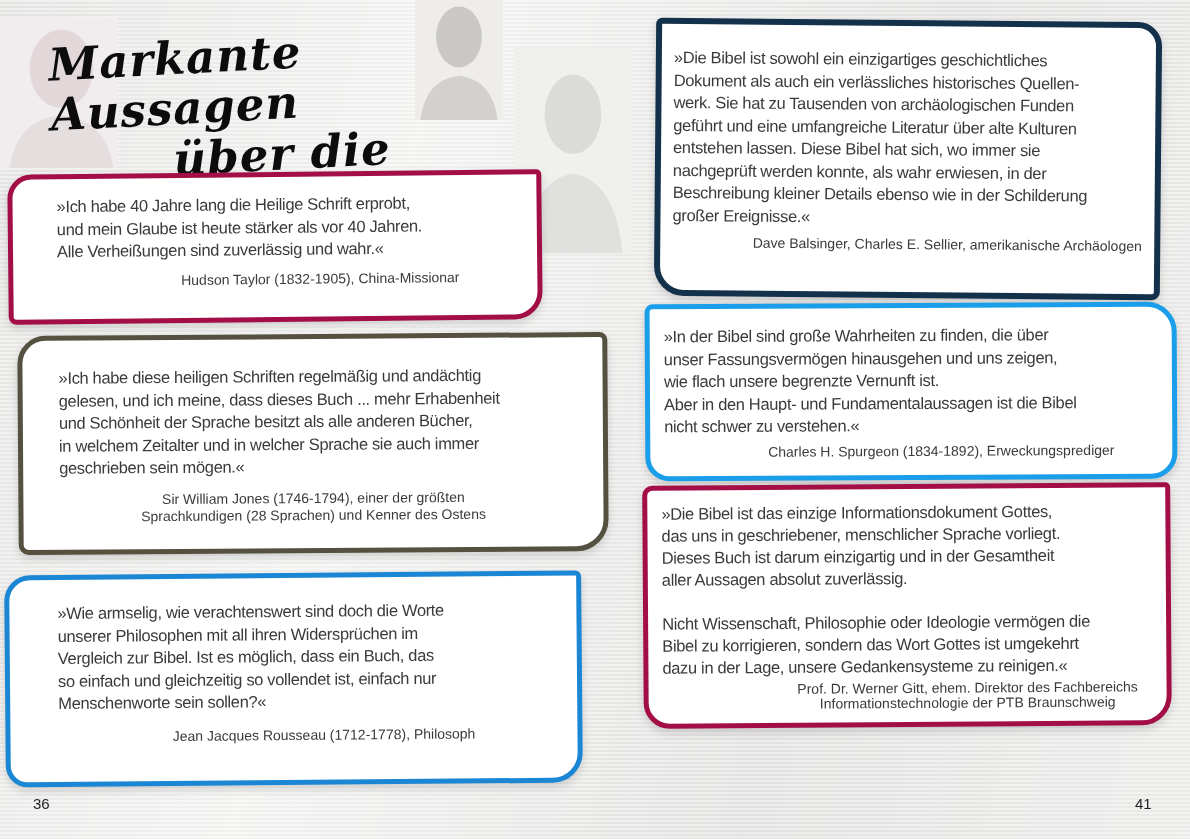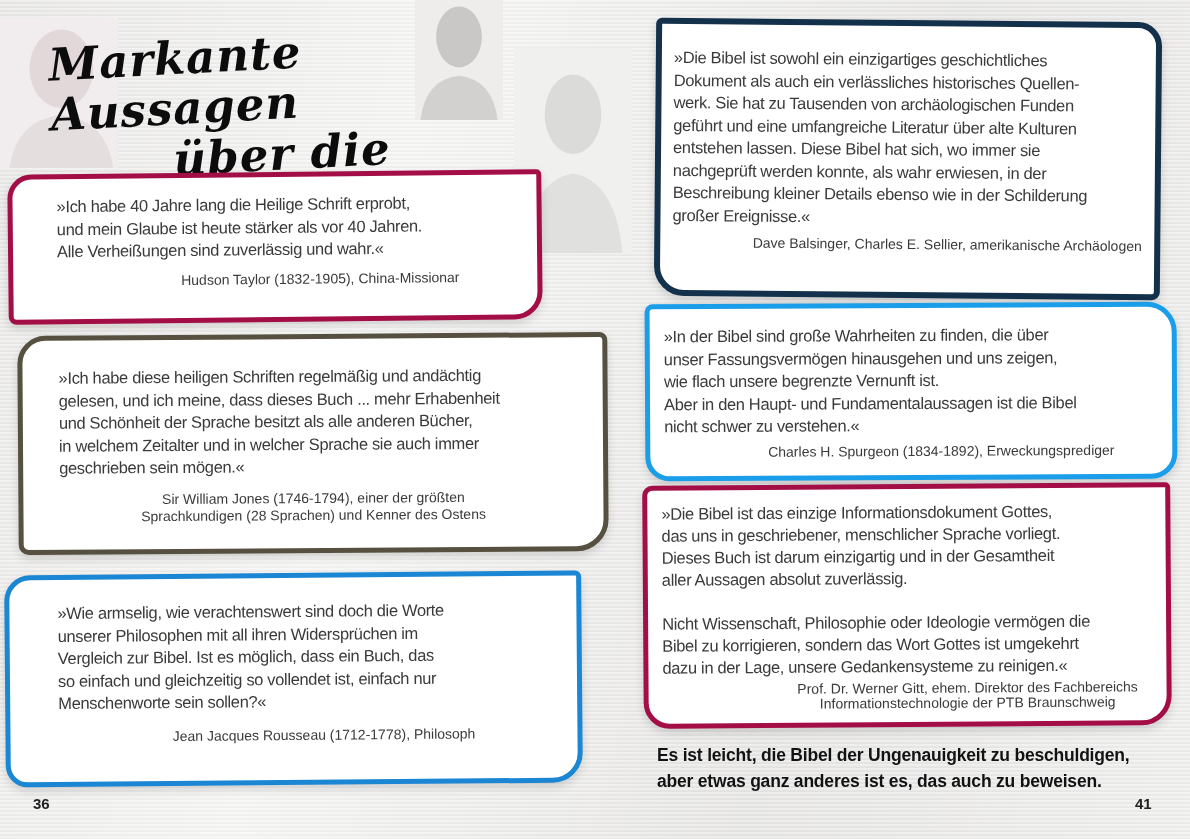--- a/index.html
+++ b/index.html
@@ -73,21 +73,21 @@
   .q6{left:643px;top:484px;width:518px;height:233px;border:5px solid #a30e47;
       border-radius:10px 5px 30px 26px;transform:rotate(-0.4deg);}
   .q6 .qtext{padding:12px 10px 0 14px;line-height:22px;}
   .q6 .qattr{margin-top:4px;line-height:15px;padding-left:120px;}
 
   .closing{
     position:absolute;left:657px;top:742px;width:510px;
     font-weight:bold;font-size:17.5px;line-height:26px;
     letter-spacing:-0.2px;color:#121212;white-space:pre-line;
   }
-  .pageno{position:absolute;font-weight:bold;font-size:15px;color:#222;}
+  .pageno{position:absolute;font-weight:normal;font-size:15px;color:#222;}
   .pn-left{left:33px;top:795px;}
   .pn-right{left:1135px;top:795px;}
 </style>
 </head>
 <body>
 
 <div class="spread">
 
   <div class="portrait p1">
     <svg viewBox="0 0 100 130" preserveAspectRatio="none">
@@ -166,19 +166,17 @@
 Dieses Buch ist darum einzigartig und in der Gesamtheit
 aller Aussagen absolut zuverlässig.
 
 Nicht Wissenschaft, Philosophie oder Ideologie vermögen die
 Bibel zu korrigieren, sondern das Wort Gottes ist umgekehrt
 dazu in der Lage, unsere Gedankensysteme zu reinigen.«</div>
     <div class="qattr">Prof. Dr. Werner Gitt, ehem. Direktor des Fachbereichs
 Informationstechnologie der PTB Braunschweig</div>
   </div>
 
-  <div class="closing">Es ist leicht, die Bibel der Ungenauigkeit zu beschuldigen,
-aber etwas ganz anderes ist es, das auch zu beweisen.</div>
 
   <div class="pageno pn-left">36</div>
   <div class="pageno pn-right">41</div>
 
 </div>
 
 </body></html>

